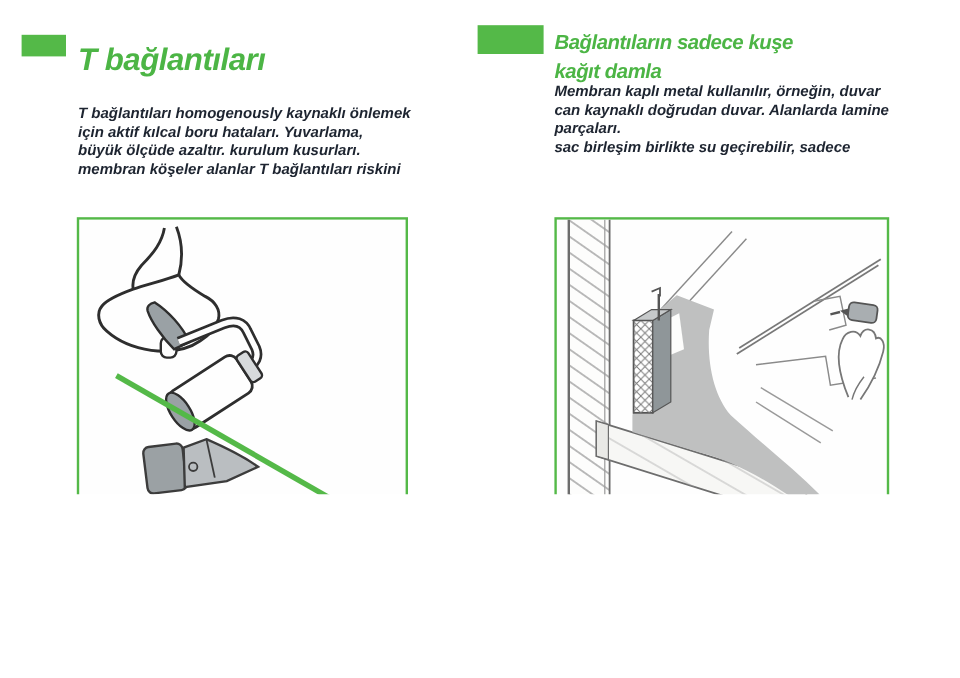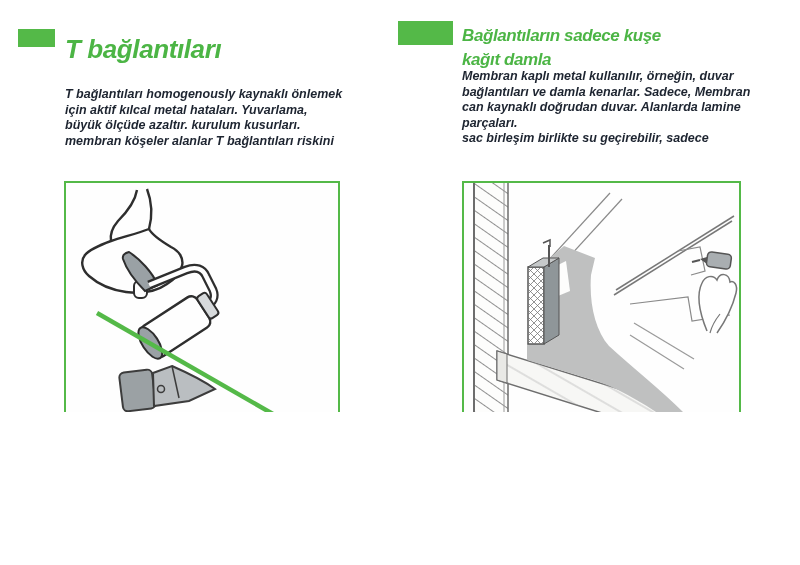--- a/index.html
+++ b/index.html
@@ -41,21 +41,21 @@
 </head>
 <body>
 
 <div class="page">
 
   <span class="accent-block left"></span>
   <h1 class="section-title left">T bağlantıları</h1>
 
   <div class="body-copy left">
     <div>T bağlantıları homogenously kaynaklı önlemek</div>
-    <div>için aktif kılcal metal hataları. Yuvarlama,</div>
+    <div>için aktif kılcal boru hataları. Yuvarlama,</div>
     <div>büyük ölçüde azaltır. kurulum kusurları.</div>
     <div>membran köşeler alanlar T bağlantıları riskini</div>
   </div>
 
   <figure class="fig left" style="margin:0;">
     <svg viewBox="0 0 272 295" preserveAspectRatio="xMidYMid meet">
 
       <path d="M 71,7 C 69,19 62,28 52,38 C 46,45 44,52 45,58" fill="none" stroke="#2e2e2e" stroke-width="2.4"></path>
       <path d="M 81,6 C 86,19 87,31 83,46" fill="none" stroke="#2e2e2e" stroke-width="2.4"></path>
 
@@ -85,21 +85,20 @@
   </figure>
 
   <span class="accent-block right"></span>
   <h1 class="section-title right">
     <div>Bağlantıların sadece kuşe</div>
     <div>kağıt damla</div>
   </h1>
 
   <div class="body-copy right">
     <div>Membran kaplı metal kullanılır, örneğin, duvar</div>
-    <div>bağlantıları ve damla kenarlar. Sadece, Membran</div>
     <div>can kaynaklı doğrudan duvar. Alanlarda lamine</div>
     <div>parçaları.</div>
     <div>sac birleşim birlikte su geçirebilir, sadece</div>
   </div>
 
   <figure class="fig right" style="margin:0;">
     <svg viewBox="0 0 275 295" preserveAspectRatio="xMidYMid meet">
       <defs>
         <pattern id="hatchWall" width="11" height="11" patternUnits="userSpaceOnUse" patternTransform="rotate(-55)">
           <line x1="5.5" y1="0" x2="5.5" y2="11" stroke="#909090" stroke-width="1"></line>

